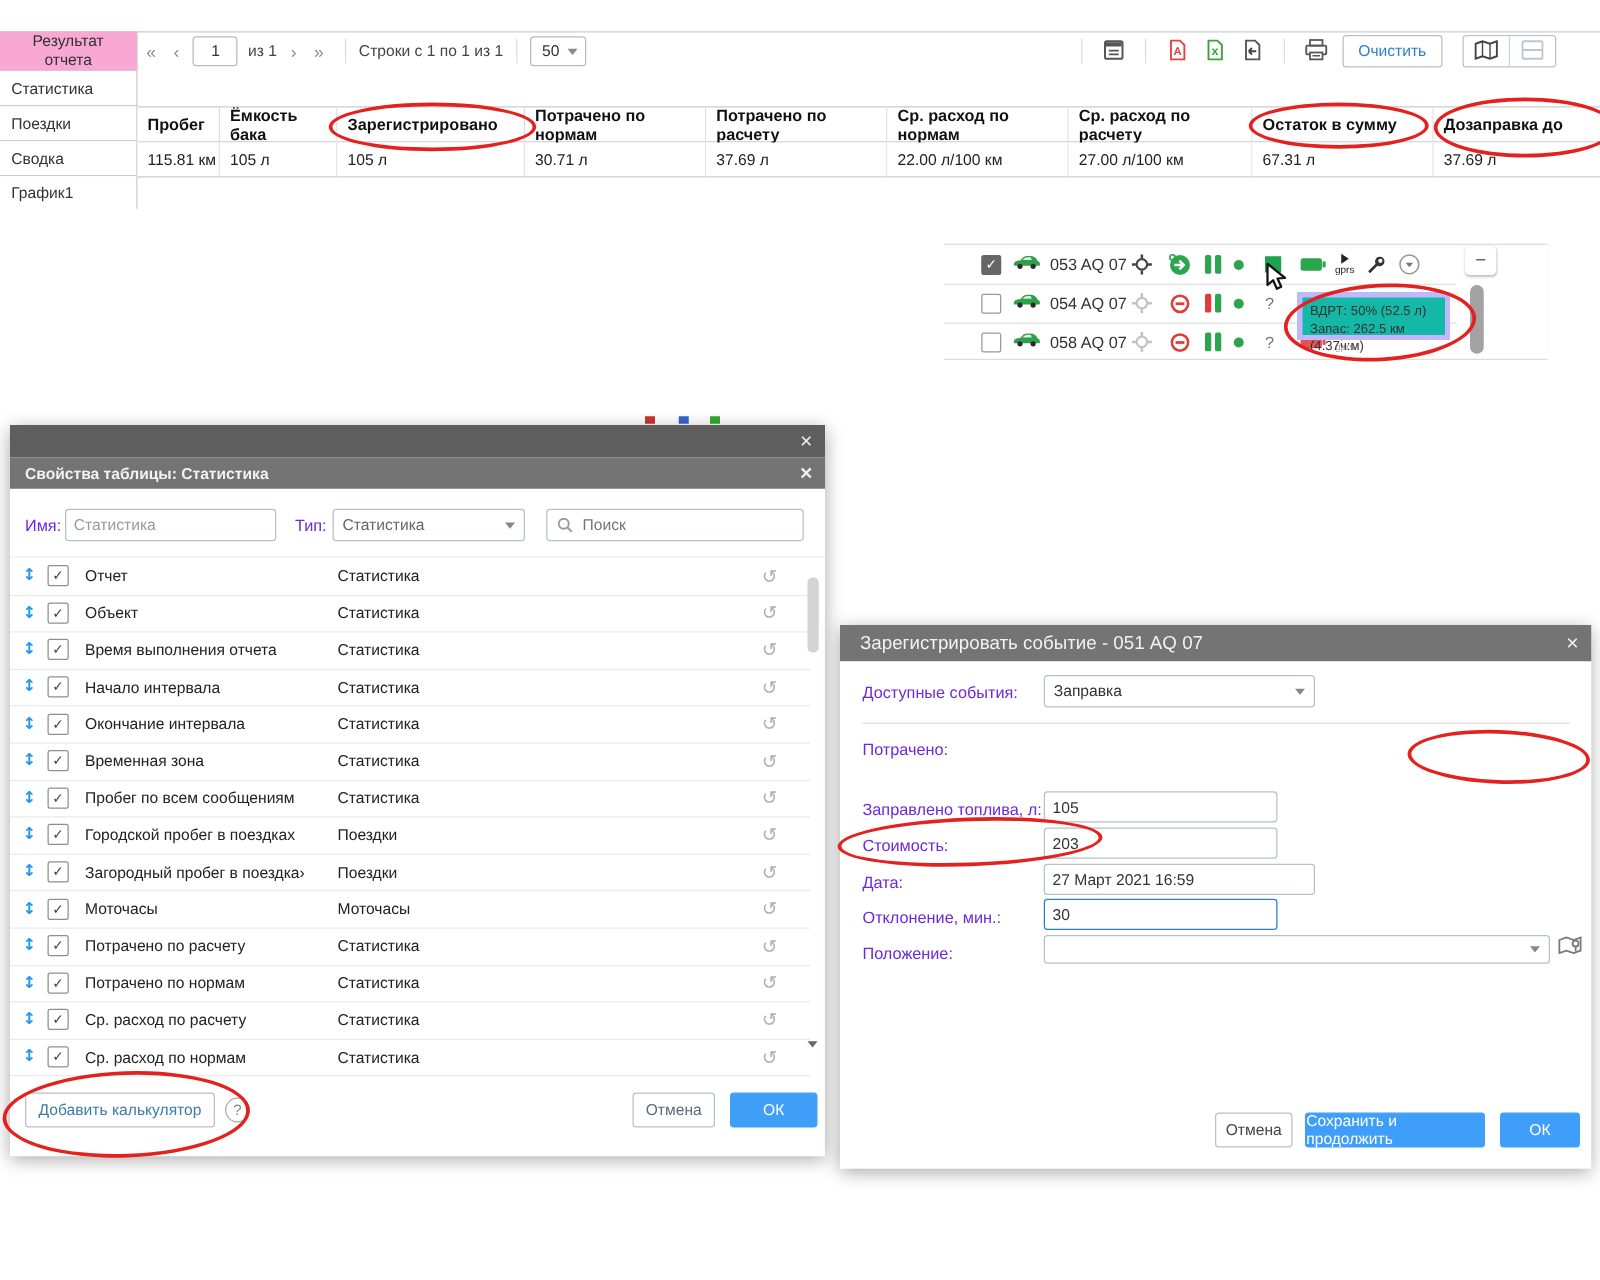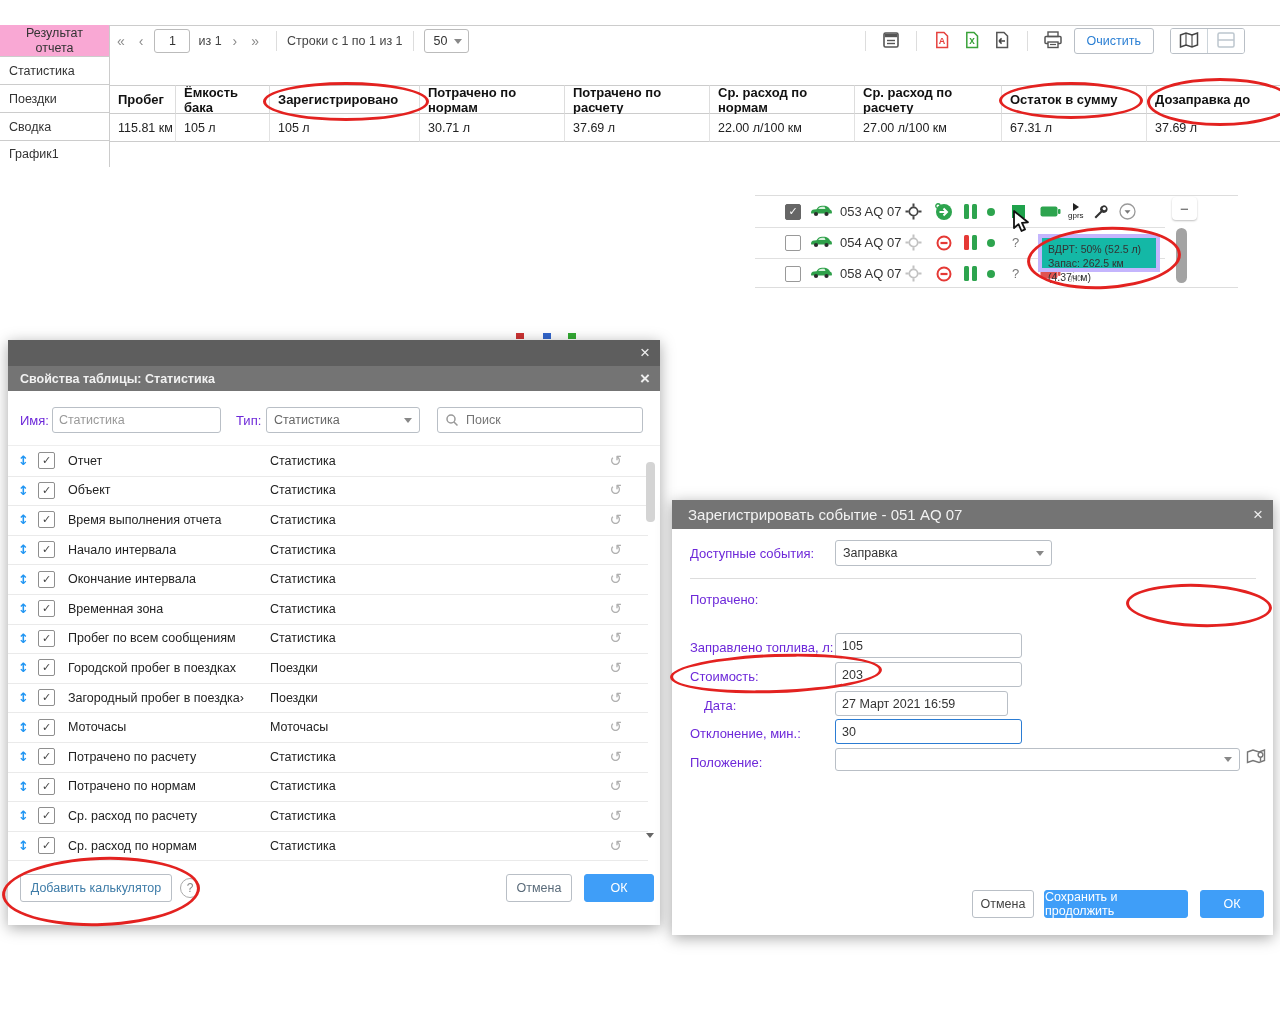--- a/index.html
+++ b/index.html
@@ -608,22 +608,22 @@
   <div class="abs" style="left:18px;top:78px;width:566px;height:0;border-top:1px solid #ddd"></div>
 
   <span class="flabel" style="left:18px;top:92px">Потрачено:</span>
 
   <span class="flabel" style="left:18px;top:140px">Заправлено топлива, л:</span>
   <input class="inp abs" style="left: 163px; top: 133px; width: 187px; height: 25px;" value="105">
 
   <span class="flabel" style="left:18px;top:169px">Стоимость:</span>
   <input class="inp abs" style="left: 163px; top: 162px; width: 187px; height: 25px;" value="203">
 
-  <span class="flabel" style="left:32px;top:198px">Дата:</span>
-  <input class="inp abs" style="left: 163px; top: 191px; width: 173px; height: 25px;" value="27 Март 2021 16:59">
+  <span class="flabel" style="left:18px;top:198px">Дата:</span>
+  <input class="inp abs" style="left: 163px; top: 191px; width: 217px; height: 25px;" value="27 Март 2021 16:59">
 
   <span class="flabel" style="left:18px;top:226px">Отклонение, мин.:</span>
   <input class="inp abs" style="left: 163px; top: 219px; width: 187px; height: 25px; border: 1.5px solid rgb(43, 124, 211);" value="30">
 
   <span class="flabel" style="left:18px;top:255px">Положение:</span>
   <div class="sel abs" style="left:163px;top:248px;width:405px;height:23px">
     <i class="chev"></i>
   </div>
   <span class="abs" style="left:574px;top:248px">
     <svg width="22" height="18" viewBox="0 0 22 18">

